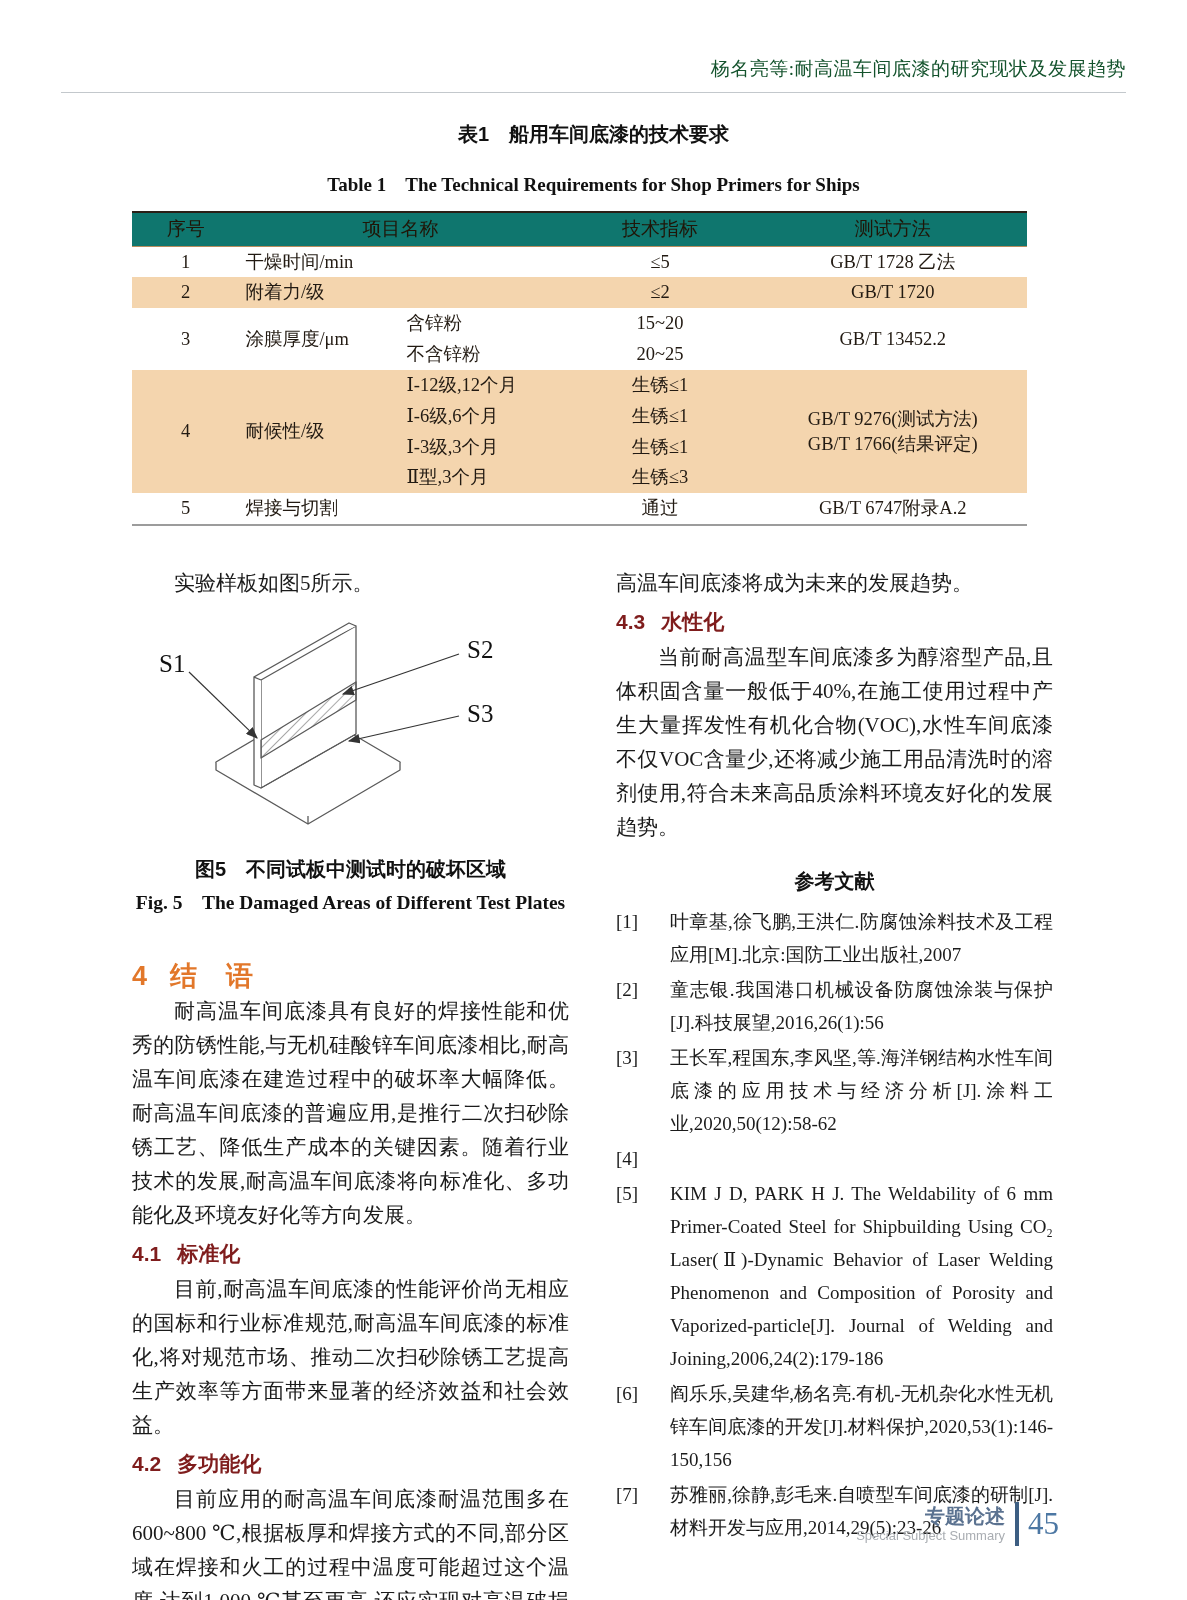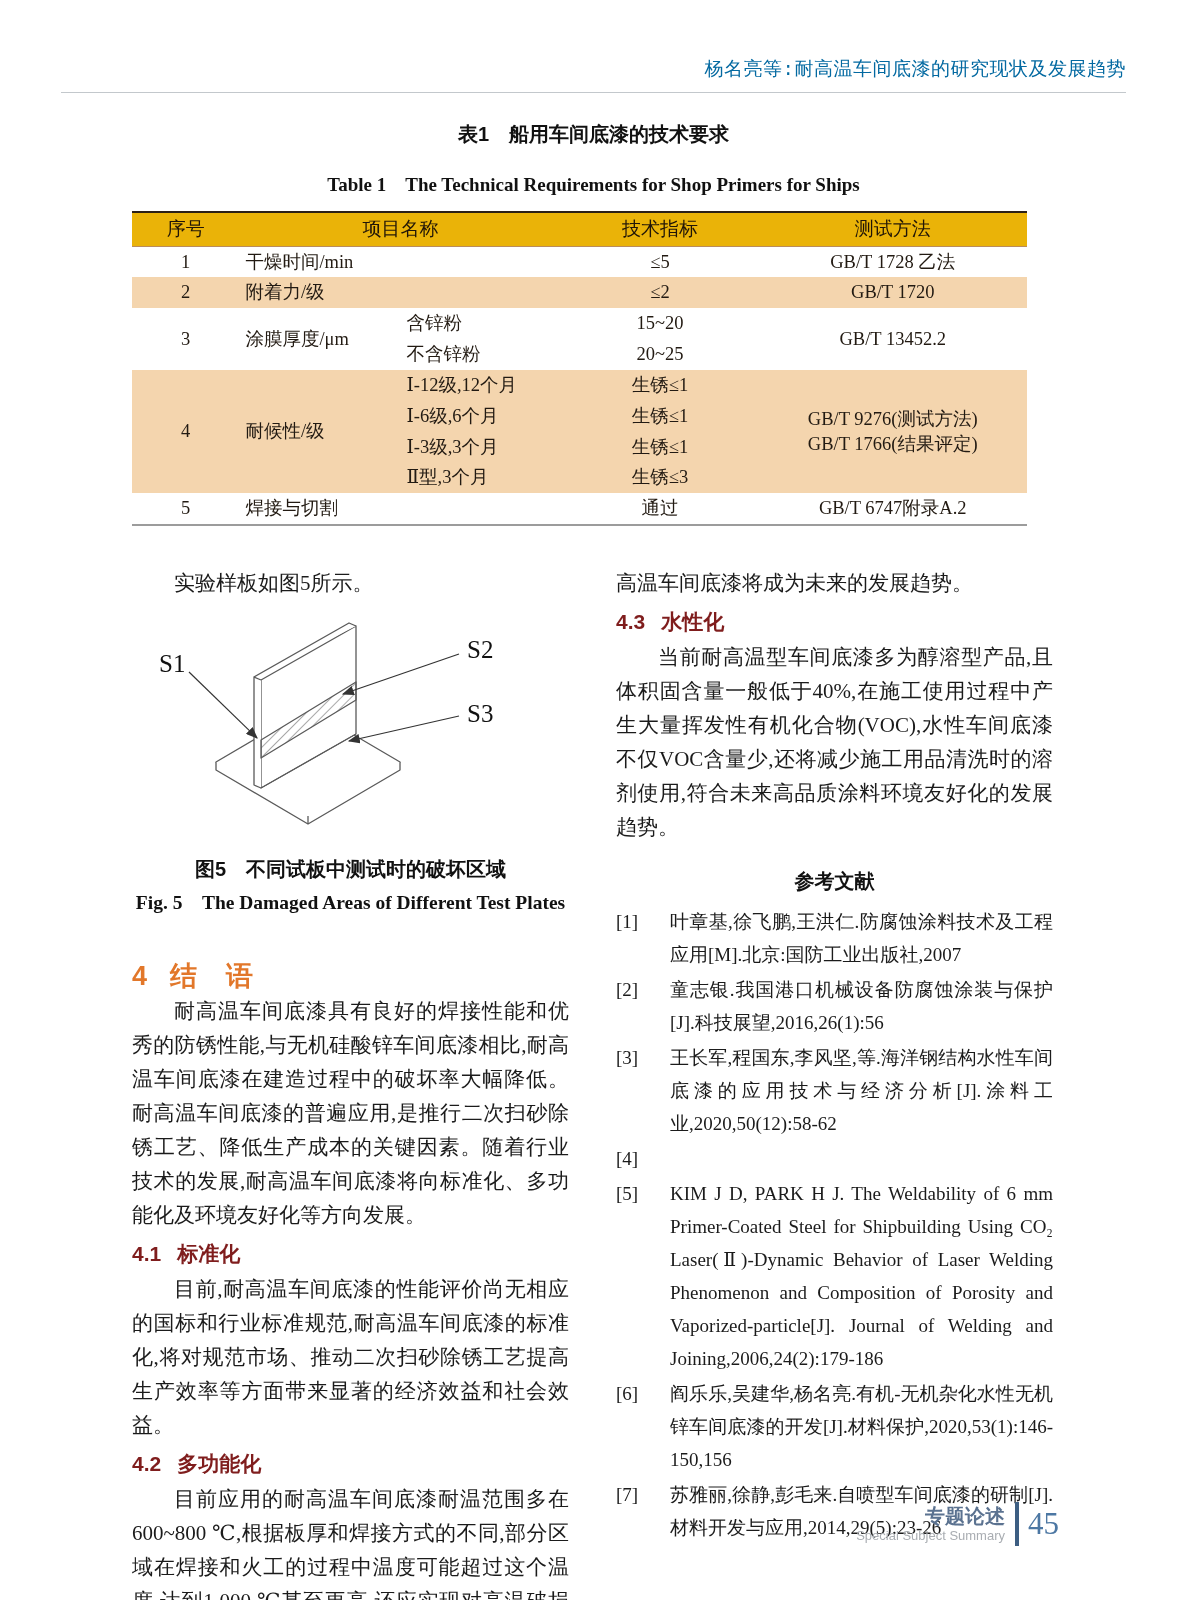--- a/index.html
+++ b/index.html
@@ -9,22 +9,22 @@
     font-family:"Liberation Serif","DejaVu Serif",serif;
     color:#1d1d1d;
     position:relative;
     overflow:hidden;
   }
   .page { width:1187px; height:1600px; position:relative; padding:0 61px; }
 
   
   .running-head { padding-top:56px; text-align:right; }
   .running-head .rh-text {
-    font-family:Liberation Mono, monospace;
-    font-size:19px; color:#0369a1; letter-spacing:.5px;
+    font-family:Liberation Serif, serif;
+    font-size:19px; color:#14532d; letter-spacing:.5px;
   }
   .head-rule { border-bottom:1.5px solid #c3c8cc; margin-top:10px; }
 
   
   .content { margin:0 71px; }
 
   
   .tbl-caption-zh {
     margin-top:28px; text-align:center;
     font-family:"Liberation Sans","DejaVu Sans",sans-serif;
@@ -36,21 +36,21 @@
   }
 
   
   table.spec { border-collapse:collapse; width:895px; margin-top:13px; table-layout:fixed; }
   table.spec { border-top:2.5px solid #2b2017; border-bottom:2px solid #9c9c9c; }
   table.spec td, table.spec th {
     font-size:18.5px; padding:2px 6px; vertical-align:middle;
     font-weight:normal; color:#221a12; line-height:1.45;
   }
   tr.thead th {
-    background:#eab308; height:34px; font-size:19px; color:#201507;
+    background:#0f766e; height:34px; font-size:19px; color:#201507;
     border-bottom:1px solid #b98c5d;
   }
   th.h-no { width:12%; text-align:center; }
   th.h-name { text-align:center; }
   th.h-index { width:22%; text-align:center; }
   th.h-method { width:30%; text-align:center; }
   td.c-no { text-align:center; }
   td.c-name { text-align:left; padding-left:28px; }
   td.c-sub  { text-align:left; padding-left:10px; }
   td.c-index { text-align:center; }

